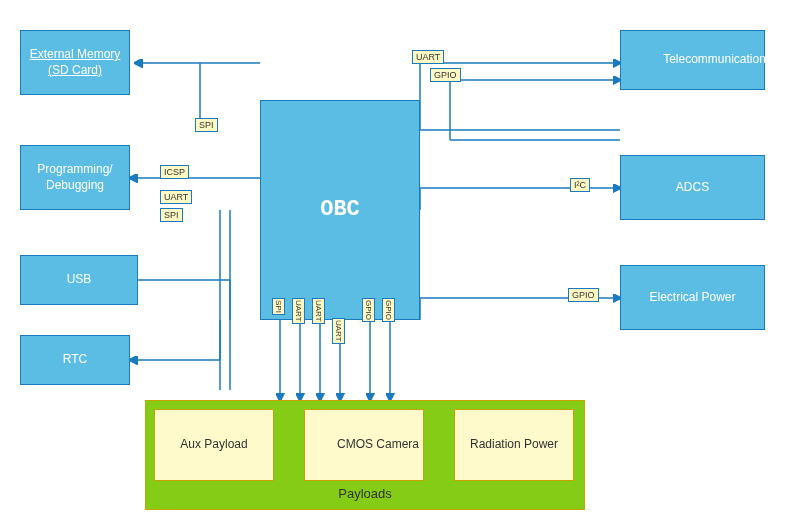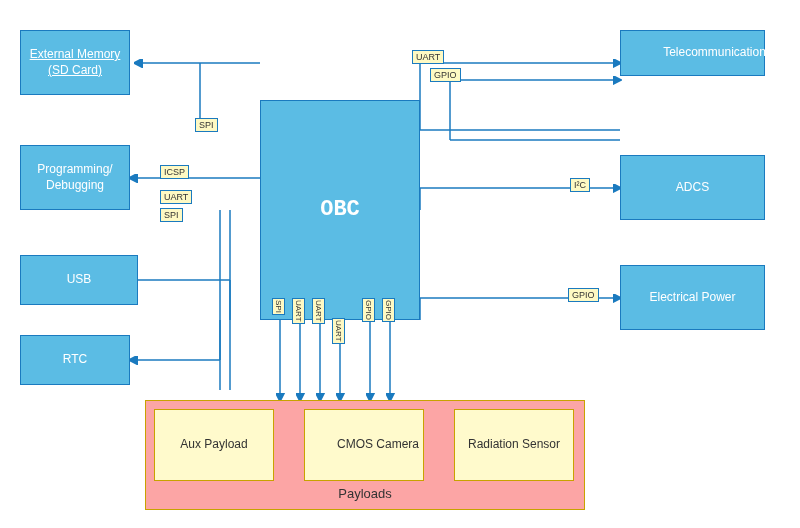--- a/index.html
+++ b/index.html
@@ -69,21 +69,21 @@
       left: 20px;
       top: 335px;
       width: 110px;
       height: 50px;
     }
 
     .block-telecom {
       left: 620px;
       top: 30px;
       width: 145px;
-      height: 46px;
+      height: 60px;
       padding-left: 44px;
     }
 
     .block-adcs {
       left: 620px;
       top: 155px;
       width: 145px;
       height: 65px;
     }
 
@@ -94,21 +94,21 @@
       height: 65px;
     }
 
     .payloads-container {
       position: absolute;
       left: 145px;
       top: 400px;
       width: 440px;
       height: 110px;
       border: 1.5px solid #c8a200;
-      background: #fca5a5;
+      background: #84cc16;
     }
 
     .payloads-label {
       position: absolute;
       bottom: 8px;
       left: 0;
       width: 100%;
       text-align: center;
       color: #333;
       font-size: 13px;
@@ -267,21 +267,21 @@
   </div>
 
   <div class="payloads-container">
     <div class="payload-block payload-aux">
       <span>Aux Payload</span>
     </div>
     <div class="payload-block payload-cmos">
       <span>CMOS Camera</span>
     </div>
     <div class="payload-block payload-radiation">
-      <span>Radiation Sensor</span>
+      <span>Radiation Power</span>
     </div>
     <div class="payloads-label">
       <span>Payloads</span>
     </div>
   </div>
 
   <div class="proto-label" style="left:195px;top:118px;">
     <span>SPI</span>
   </div>
 

